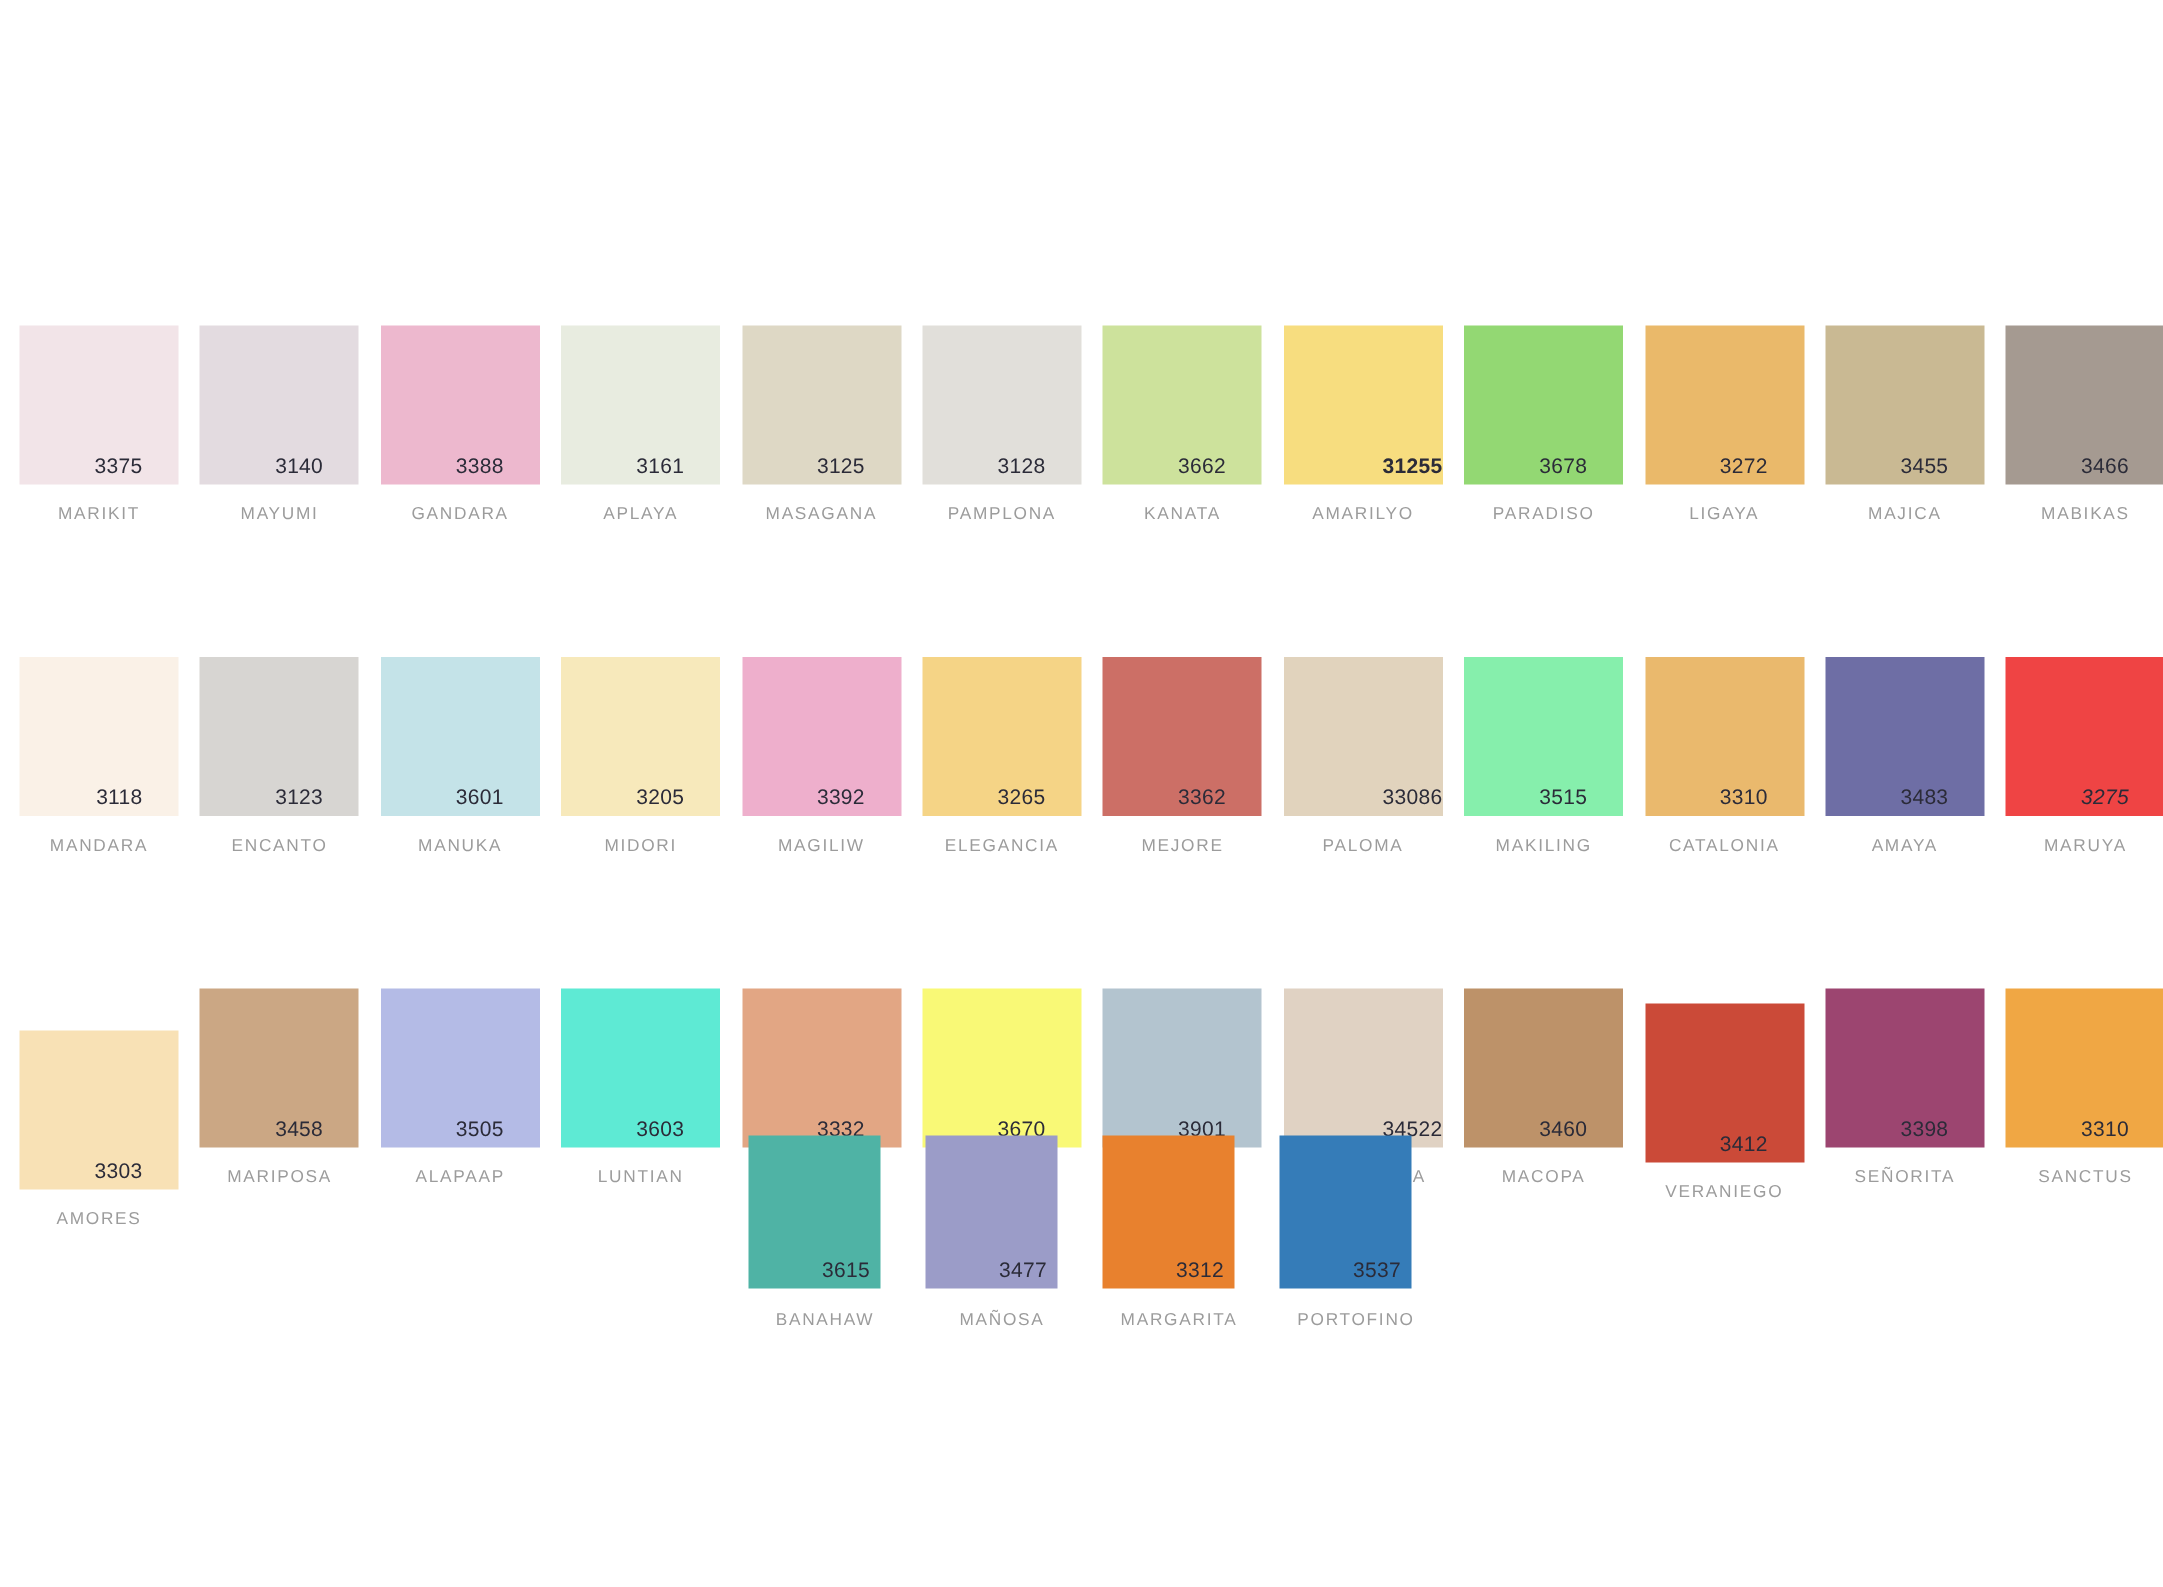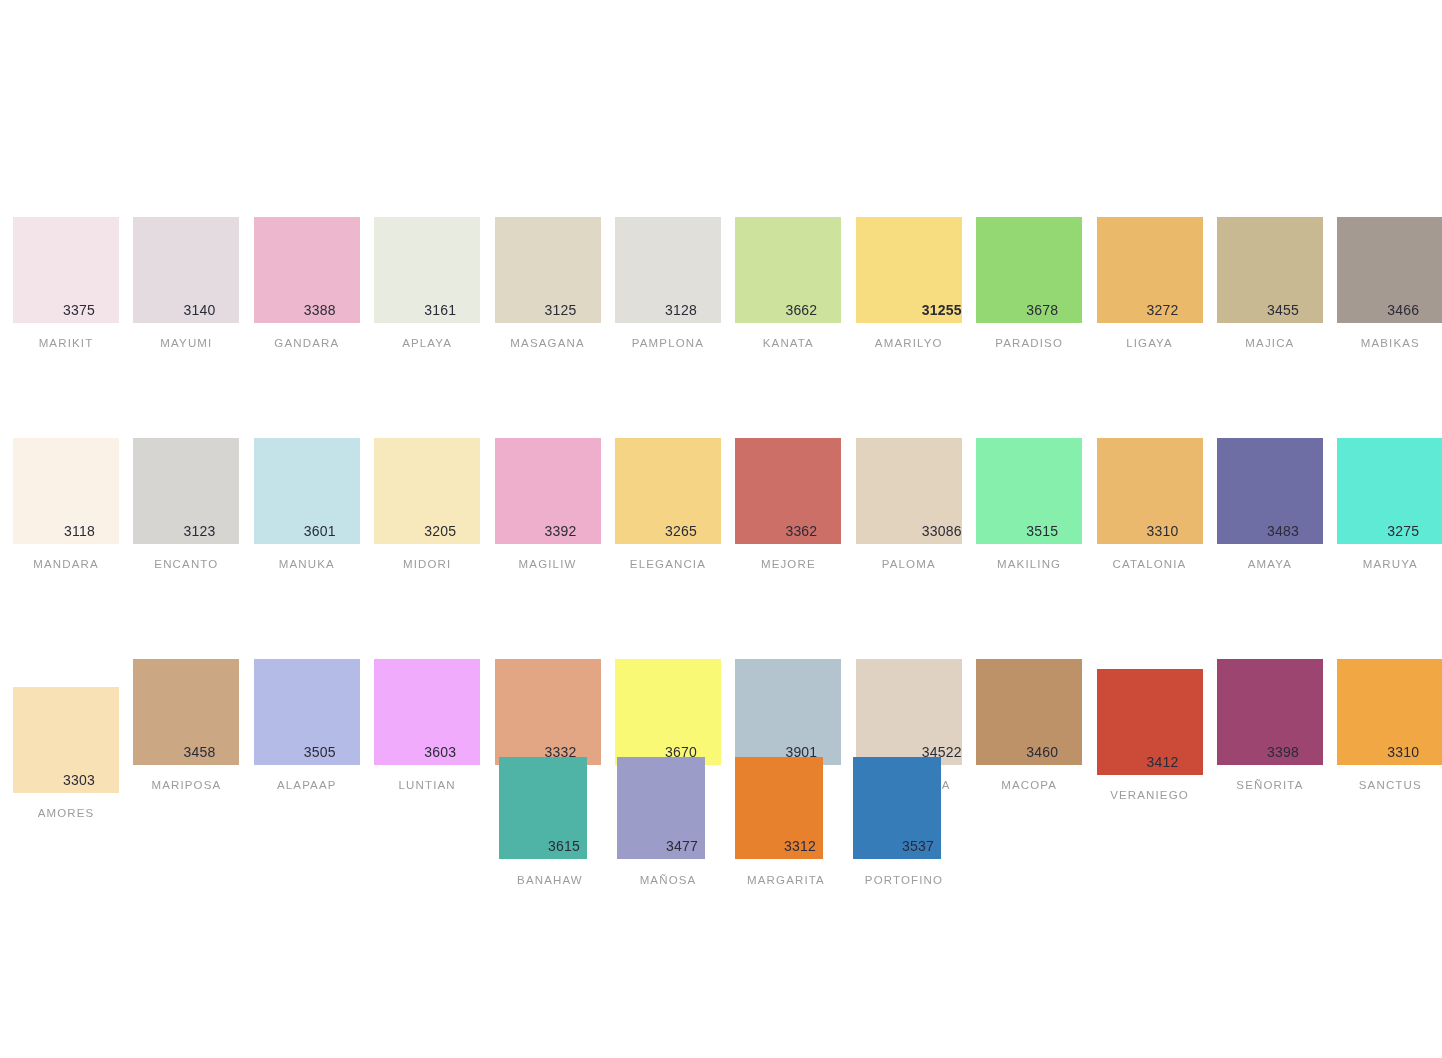--- a/index.html
+++ b/index.html
@@ -226,21 +226,21 @@
         </div>
         <div class="swatch-name">CATALONIA</div>
       </div>
       <div class="swatch-cell">
         <div class="swatch-chip" style="background-color: rgb(110, 110, 165);">
           <span class="swatch-code">3483</span>
         </div>
         <div class="swatch-name">AMAYA</div>
       </div>
       <div class="swatch-cell">
-        <div class="swatch-chip" style="background-color: #5eead4;">
+        <div class="swatch-chip" style="background-color: #ef4444; font-style: italic;">
           <span class="swatch-code">3275</span>
         </div>
         <div class="swatch-name">MARUYA</div>
       </div>
       <div class="swatch-cell">
         <div class="swatch-chip" style="background-color: rgb(248, 225, 181); margin-top: 28px;">
           <span class="swatch-code">3303</span>
         </div>
         <div class="swatch-name">AMORES</div>
       </div>
@@ -250,21 +250,21 @@
         </div>
         <div class="swatch-name">MARIPOSA</div>
       </div>
       <div class="swatch-cell">
         <div class="swatch-chip" style="background-color: rgb(180, 187, 230);">
           <span class="swatch-code">3505</span>
         </div>
         <div class="swatch-name">ALAPAAP</div>
       </div>
       <div class="swatch-cell">
-        <div class="swatch-chip" style="background-color: #f0abfc; text-decoration: underline;">
+        <div class="swatch-chip" style="background-color: #5eead4; text-decoration: underline;">
           <span class="swatch-code">3603</span>
         </div>
         <div class="swatch-name">LUNTIAN</div>
       </div>
       <div class="swatch-cell">
         <div class="swatch-chip" style="background-color: rgb(226, 166, 132);">
           <span class="swatch-code">3332</span>
         </div>
         <div class="swatch-name">MALAYA</div>
       </div>

